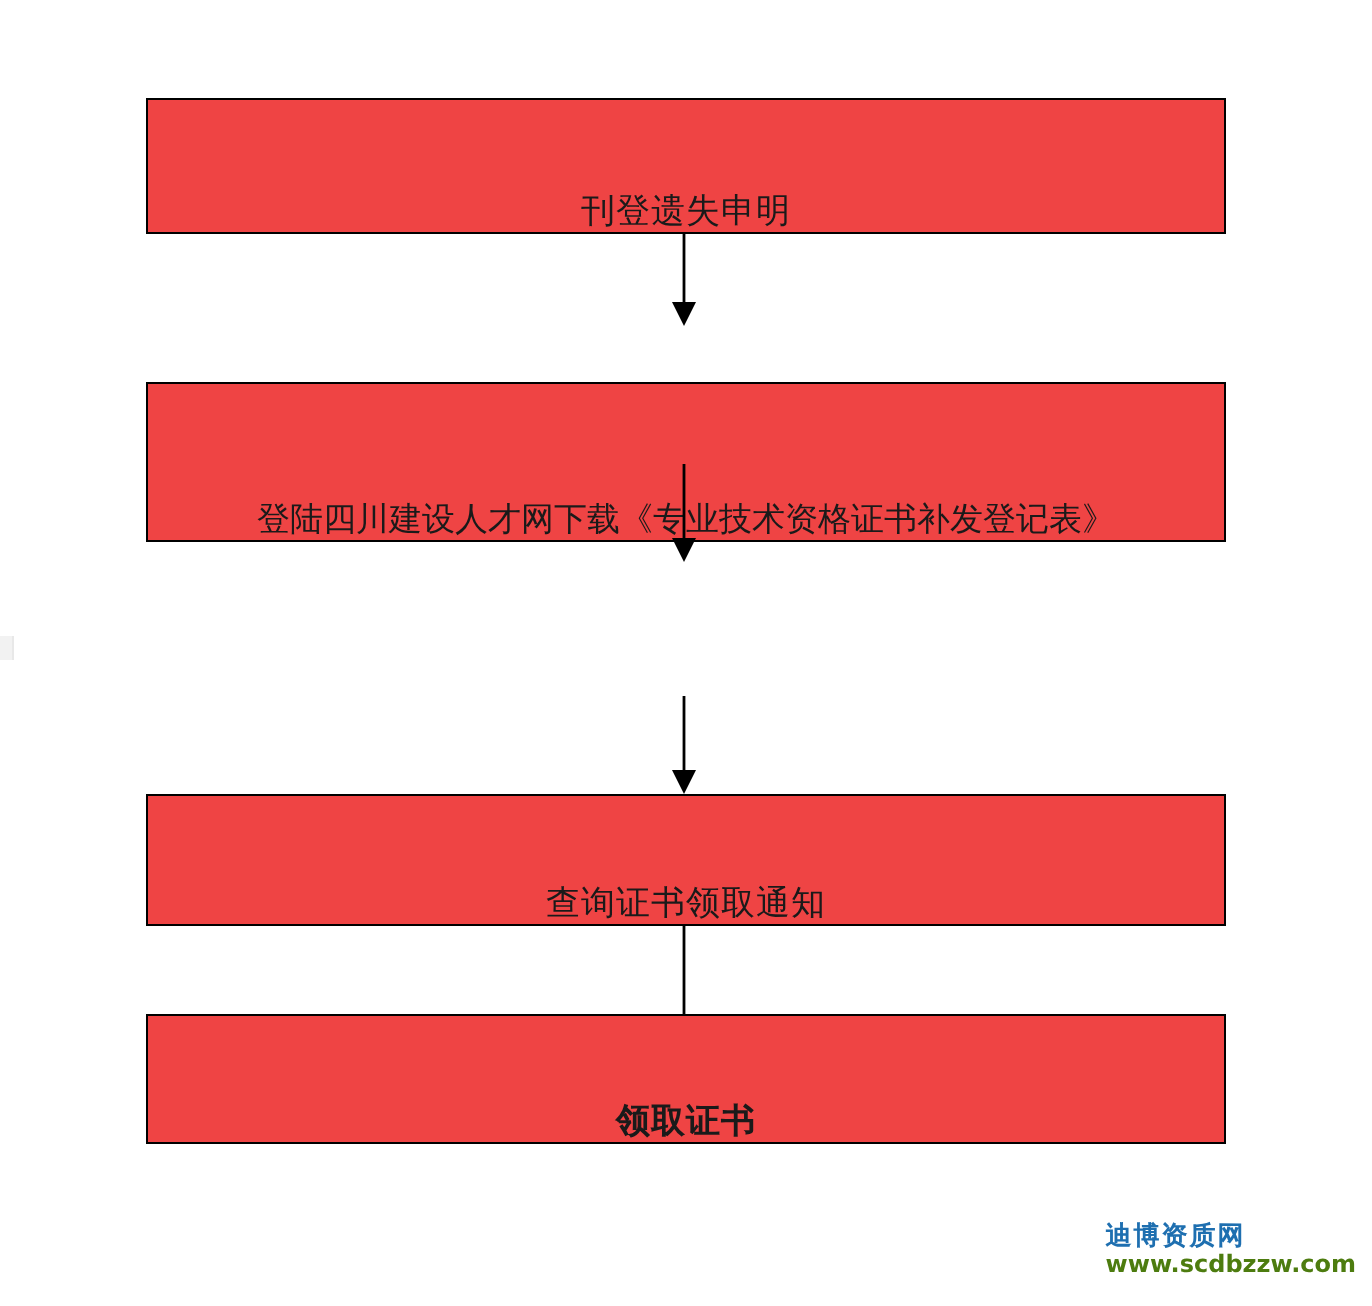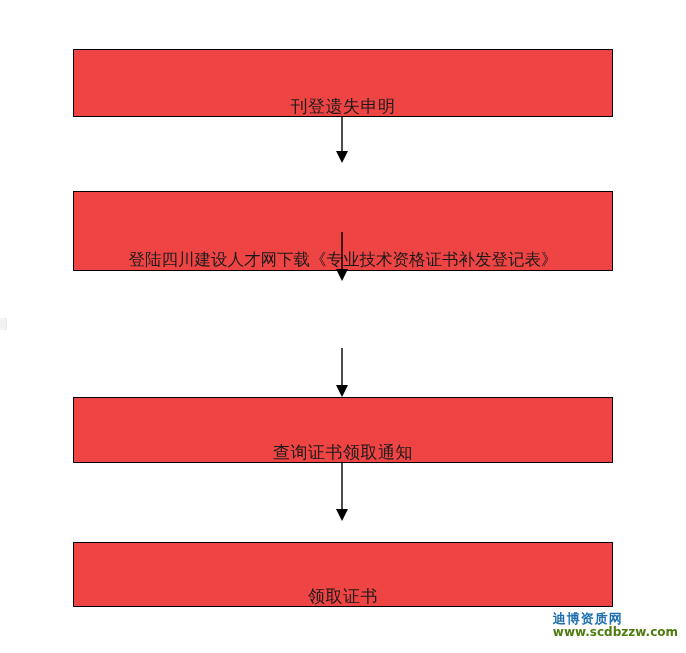--- a/index.html
+++ b/index.html
@@ -129,21 +129,21 @@
     <span class="flow-box-label">查询证书领取通知</span>
   </div>
 
   <div class="connector" style="top:463px; height:58px;">
     <svg width="686" height="58" viewBox="0 0 686 58" aria-hidden="true">
       <line x1="342" y1="0" x2="342" y2="50" stroke="#000000" stroke-width="1.4"></line>
       <polygon points="336,46 348,46 342,58" fill="#000000"></polygon>
     </svg>
   </div>
 
-  <div class="flow-box" style="top:542px; height:65px;">
+  <div class="flow-box" style="top:507px; height:65px;font-weight:bold;">
     <span class="flow-box-label">领取证书</span>
   </div>
 
   <div class="watermark">
     <div class="watermark-title">迪博资质网</div>
     <div class="watermark-url">www.scdbzzw.com</div>
   </div>
 
 </div>
 

